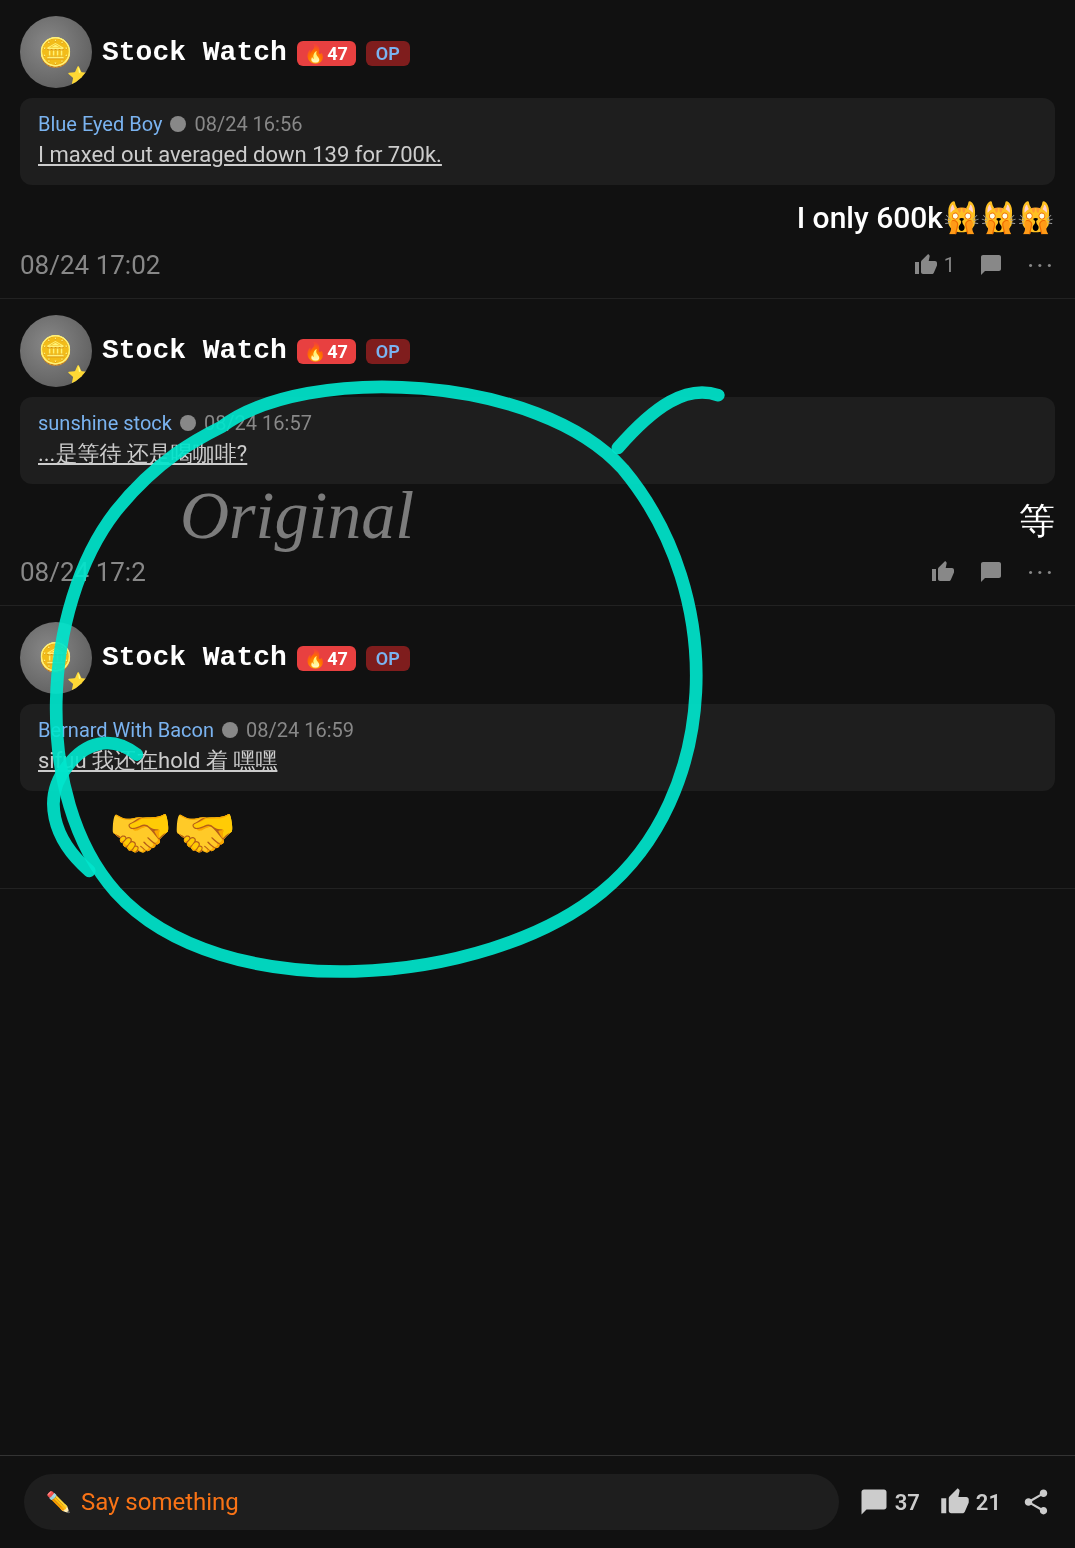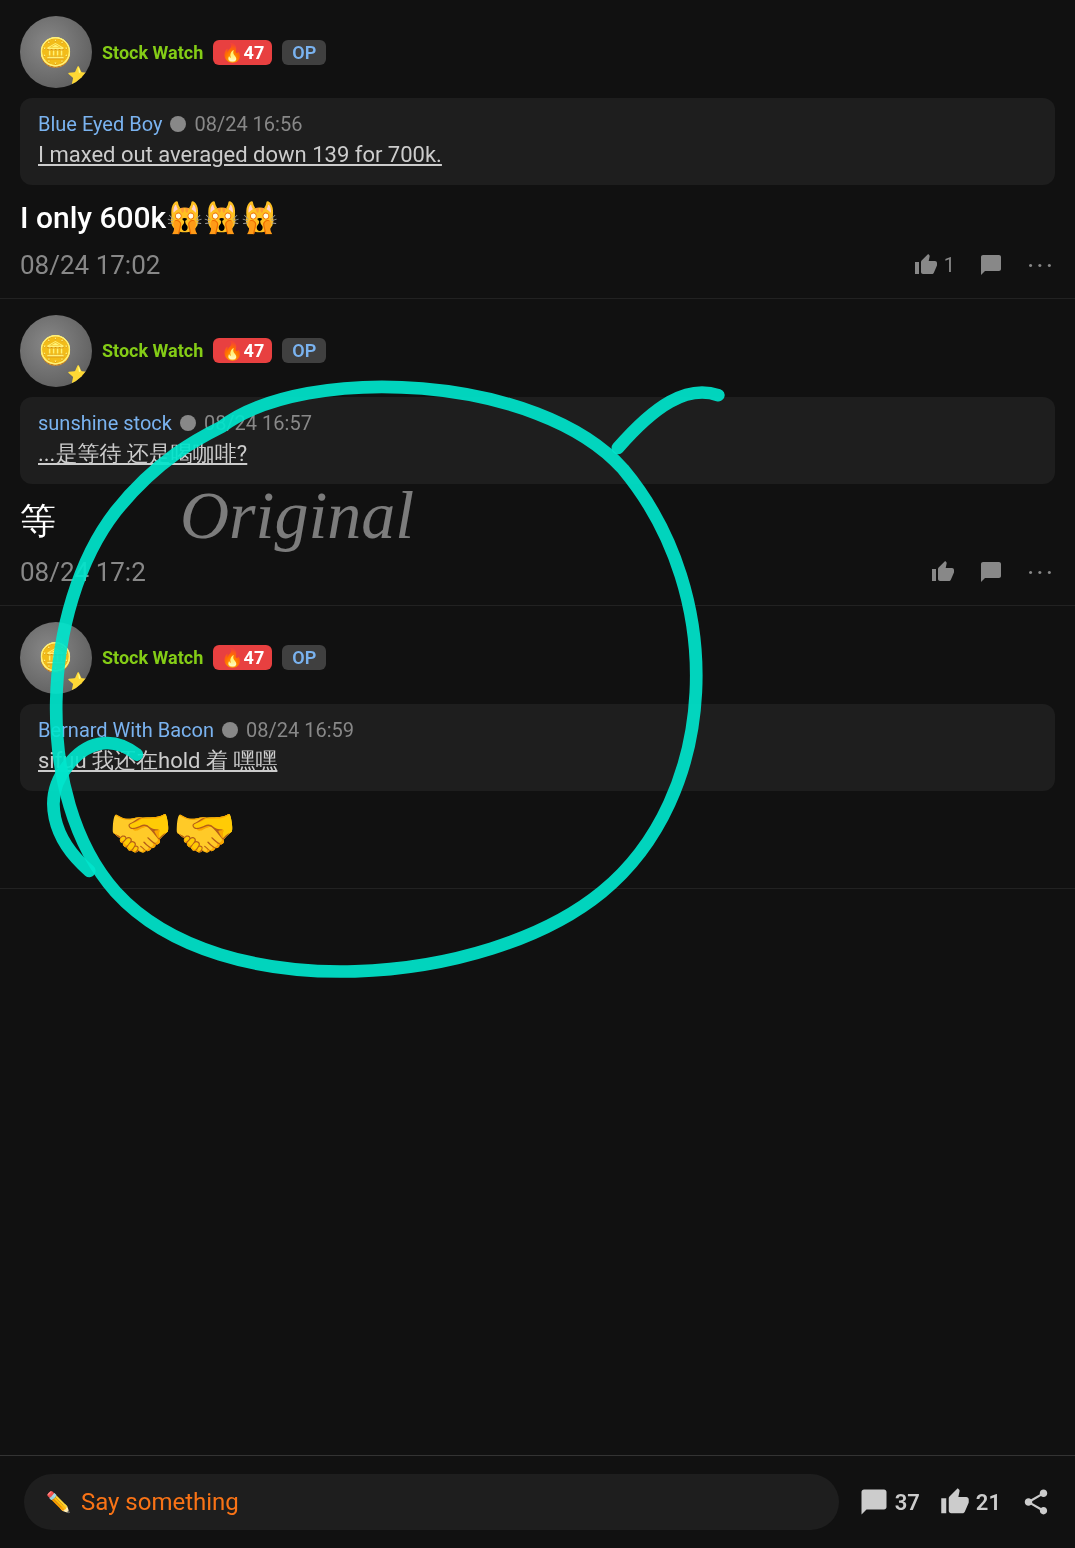--- a/index.html
+++ b/index.html
@@ -40,41 +40,42 @@
     }
 
     .avatar-star {
       position: absolute;
       bottom: 2px;
       right: 2px;
       font-size: 18px;
     }
 
     .username {
-      font-size: 18px;
+      font-size: 28px;
       font-weight: 700;
-      color: #84cc16;
+      color: #ffffff;
+      font-family: Liberation Mono, monospace;
     }
 
     .badge-fire {
       display: inline-flex;
       align-items: center;
       background: #e84040;
       border-radius: 6px;
       padding: 2px 8px;
       font-size: 18px;
       font-weight: 700;
       color: white;
       margin-left: 6px;
     }
 
     .badge-op {
       display: inline-flex;
       align-items: center;
-      background: #404040;
+      background: #7f1d1d;
       border-radius: 6px;
       padding: 2px 10px;
       font-size: 18px;
       font-weight: 600;
       color: #7ab3f0;
       margin-left: 6px;
     }
 
     .quoted-message {
       background: #1e1e1e;
@@ -111,20 +112,21 @@
       line-height: 1.4;
       text-decoration: underline;
     }
 
     .post-text {
       font-size: 30px;
       font-weight: 500;
       line-height: 1.4;
       margin-bottom: 10px;
       color: #ffffff;
+      text-align: right;
     }
 
     .post-footer {
       display: flex;
       align-items: center;
       gap: 24px;
       color: #888;
       font-size: 20px;
       margin-top: 8px;
     }

